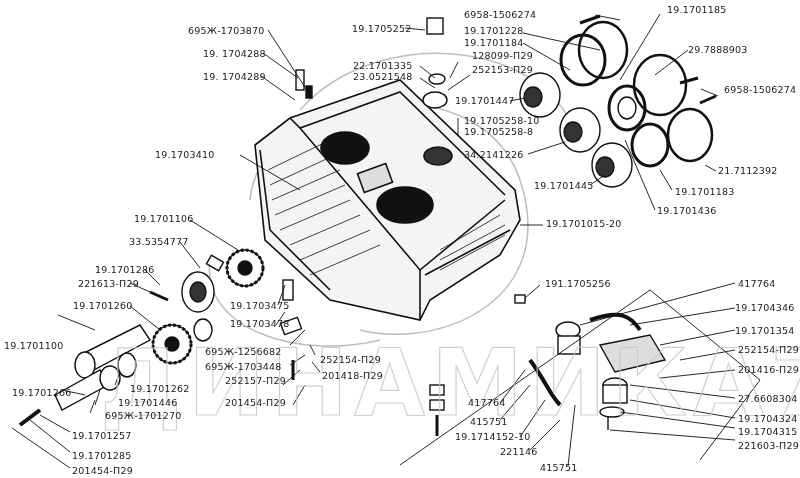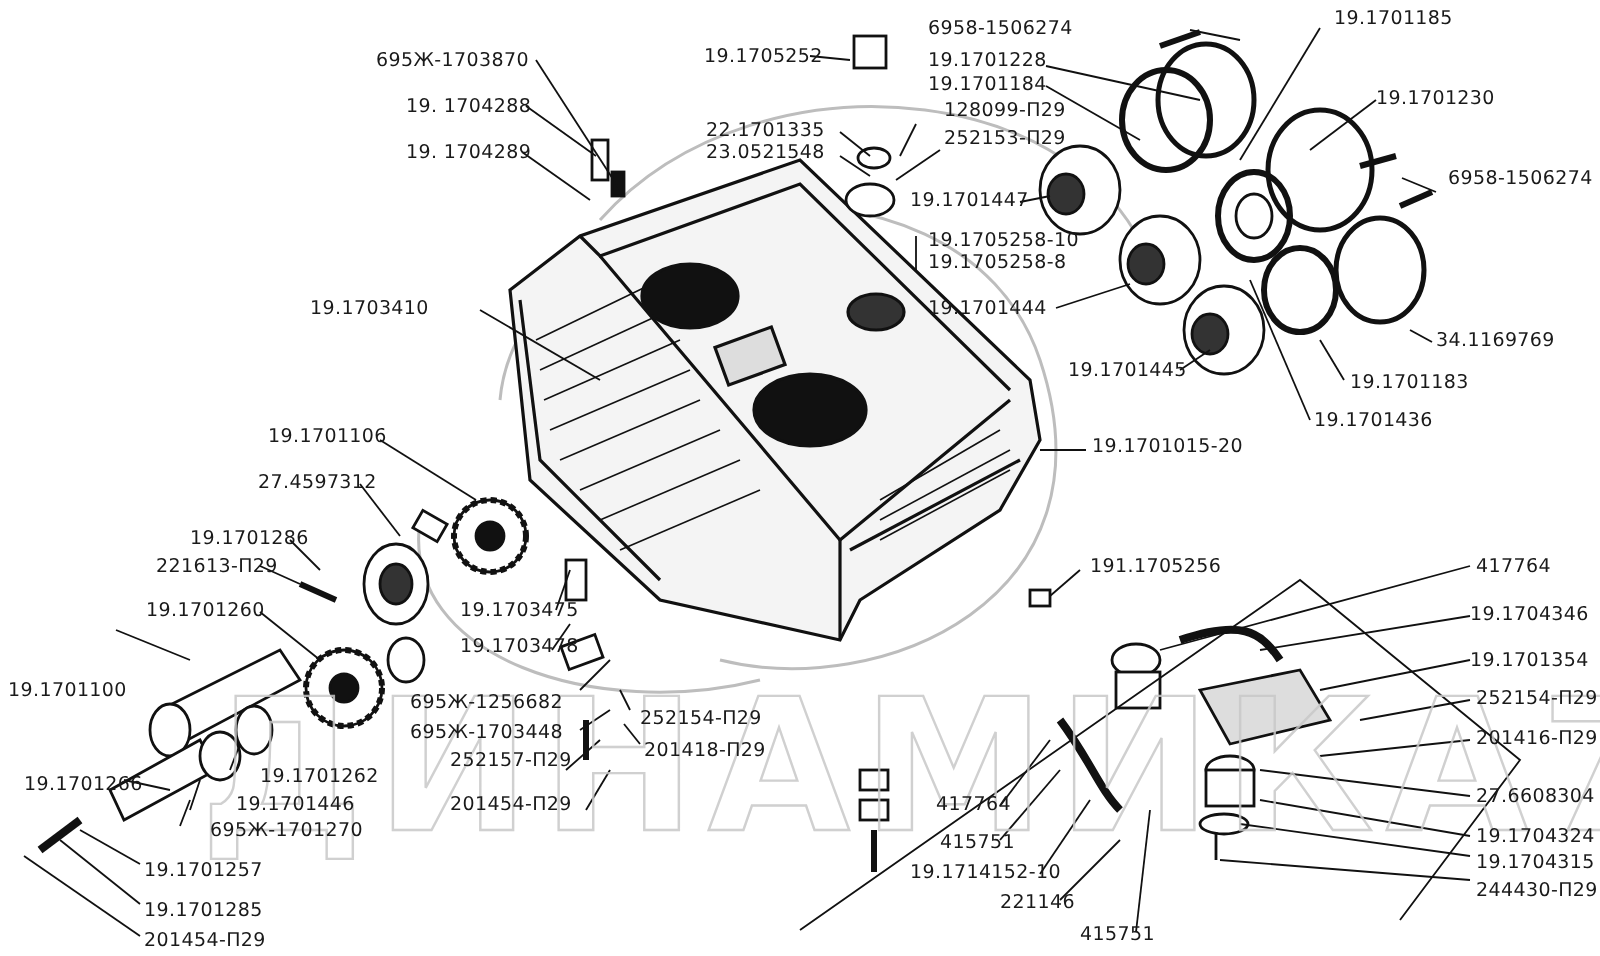--- a/index.html
+++ b/index.html
@@ -187,46 +187,46 @@
   <div class="lbl" style="left:353px;top:71px">23.0521548</div>
   <div class="lbl" style="left:464px;top:9px">6958-1506274</div>
   <div class="lbl" style="left:464px;top:25px">19.1701228</div>
   <div class="lbl" style="left:464px;top:37px">19.1701184</div>
   <div class="lbl" style="left:472px;top:50px">128099-П29</div>
   <div class="lbl" style="left:472px;top:64px">252153-П29</div>
   <div class="lbl" style="left:455px;top:95px">19.1701447</div>
   <div class="lbl" style="left:464px;top:115px">19.1705258-10</div>
   <div class="lbl" style="left:464px;top:126px">19.1705258-8</div>
   <div class="lbl" style="left:667px;top:4px">19.1701185</div>
-  <div class="lbl" style="left:688px;top:44px">19.1701230</div>
+  <div class="lbl" style="left:688px;top:44px">29.7888903</div>
   <div class="lbl" style="left:724px;top:84px">6958-1506274</div>
   <div class="lbl" style="left:155px;top:149px">19.1703410</div>
-  <div class="lbl" style="left:464px;top:149px">19.1701444</div>
+  <div class="lbl" style="left:464px;top:149px">34.2141226</div>
   <div class="lbl" style="left:534px;top:180px">19.1701445</div>
-  <div class="lbl" style="left:718px;top:165px">34.1169769</div>
+  <div class="lbl" style="left:718px;top:165px">21.7112392</div>
   <div class="lbl" style="left:675px;top:186px">19.1701183</div>
   <div class="lbl" style="left:657px;top:205px">19.1701436</div>
   <div class="lbl" style="left:546px;top:218px">19.1701015-20</div>
   <div class="lbl" style="left:134px;top:213px">19.1701106</div>
-  <div class="lbl" style="left:129px;top:236px">27.4597312</div>
+  <div class="lbl" style="left:129px;top:236px">33.5354777</div>
   <div class="lbl" style="left:95px;top:264px">19.1701286</div>
   <div class="lbl" style="left:78px;top:278px">221613-П29</div>
   <div class="lbl" style="left:73px;top:300px">19.1701260</div>
   <div class="lbl" style="left:230px;top:300px">19.1703475</div>
   <div class="lbl" style="left:230px;top:318px">19.1703478</div>
   <div class="lbl" style="left:545px;top:278px">191.1705256</div>
   <div class="lbl" style="left:738px;top:278px">417764</div>
   <div class="lbl" style="left:735px;top:302px">19.1704346</div>
   <div class="lbl" style="left:735px;top:325px">19.1701354</div>
   <div class="lbl" style="left:738px;top:344px">252154-П29</div>
   <div class="lbl" style="left:738px;top:364px">201416-П29</div>
   <div class="lbl" style="left:738px;top:393px">27.6608304</div>
   <div class="lbl" style="left:738px;top:413px">19.1704324</div>
   <div class="lbl" style="left:738px;top:426px">19.1704315</div>
-  <div class="lbl" style="left:738px;top:440px">244430-П29</div>
+  <div class="lbl" style="left:738px;top:440px">221603-П29</div>
   <div class="lbl" style="left:4px;top:340px">19.1701100</div>
   <div class="lbl" style="left:205px;top:346px">695Ж-1256682</div>
   <div class="lbl" style="left:205px;top:361px">695Ж-1703448</div>
   <div class="lbl" style="left:225px;top:375px">252157-П29</div>
   <div class="lbl" style="left:225px;top:397px">201454-П29</div>
   <div class="lbl" style="left:320px;top:354px">252154-П29</div>
   <div class="lbl" style="left:322px;top:370px">201418-П29</div>
   <div class="lbl" style="left:12px;top:387px">19.1701266</div>
   <div class="lbl" style="left:130px;top:383px">19.1701262</div>
   <div class="lbl" style="left:118px;top:397px">19.1701446</div>

